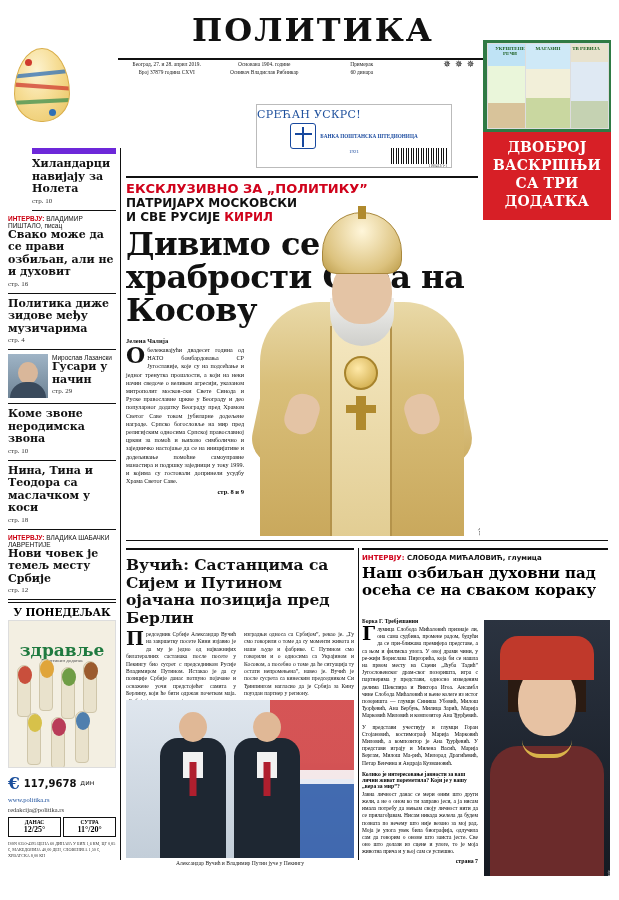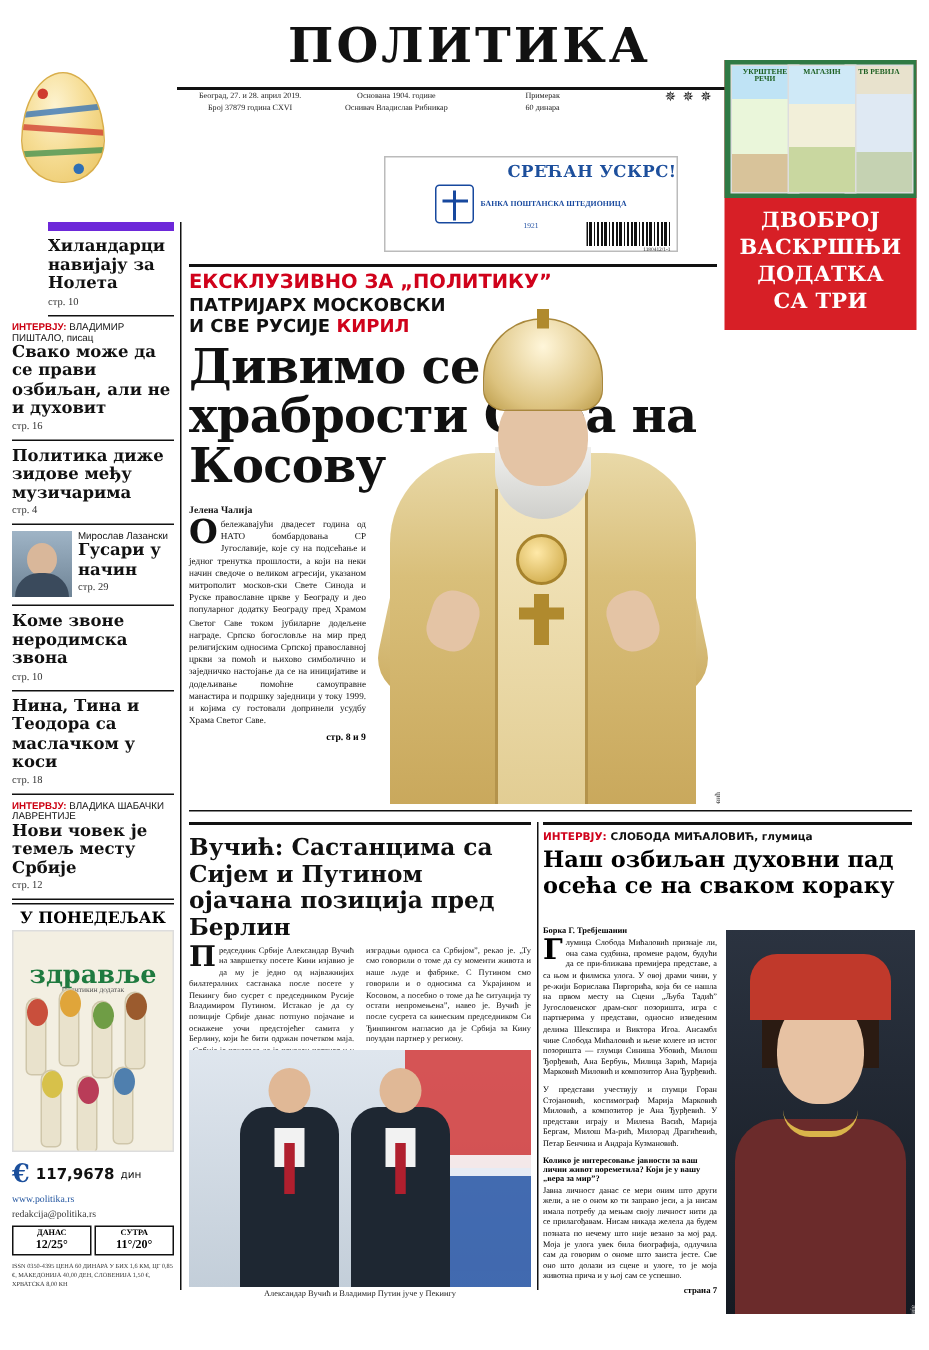--- a/index.html
+++ b/index.html
@@ -53,21 +53,21 @@
   .egg .b2 { top: 36px; transform: rotate(4deg); background: #cf3a2e; }
   .egg .b3 { top: 50px; transform: rotate(-3deg); background: #3e8f4e; }
   .egg .dot { position: absolute; width: 7px; height: 7px; border-radius: 50%; background: #cf3a2e; }
 
   
   .banner {
     position: absolute; left: 256px; top: 104px; width: 196px; height: 64px;
     border: 1px solid #bbb; background: #fff;
   }
   .banner-title {
-    text-align: right; font-size: 11px; font-weight: 700; color: #1d4f9c;
+    text-align: left; font-size: 11px; font-weight: 400; color: #1d4f9c;
     font-family: "DejaVu Serif", serif; margin-top: 3px; letter-spacing: .3px;
   }
   .bank-wrap { display:flex; align-items:center; justify-content:center; gap:4px; margin-top:2px; }
   .bank-mark {
     width: 26px; height: 26px; border: 1.4px solid #17489e; border-radius: 3px;
     position: relative;
   }
   .bank-mark:before {
     content:""; position:absolute; left:50%; top:3px; width:2px; height:20px; background:#17489e; transform:translateX(-50%);
   }
@@ -368,22 +368,22 @@
       <div class="mag m2">
         <div class="mag-title">МАГАЗИН</div>
       </div>
       <div class="mag m3">
         <div class="mag-title">ТВ РЕВИЈА</div>
       </div>
     </div>
     <div class="promo-text">
       <div>ДВОБРОЈ</div>
       <div>ВАСКРШЊИ</div>
+      <div>СА ТРИ</div>
       <div>ДОДАТКА</div>
-      <div>СА ТРИ</div>
     </div>
   </div>
 
   <div class="sidebar">
 
     <div class="side-item">
       <div class="side-head">Хиландарци навијају за Нолета</div>
       <div class="side-page">стр. 10</div>
     </div>
 

